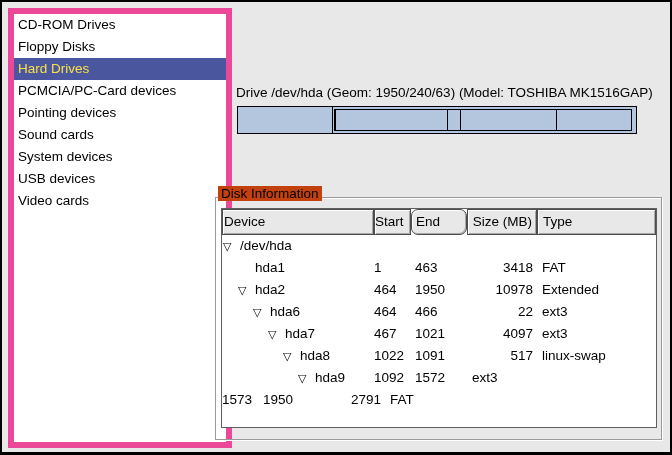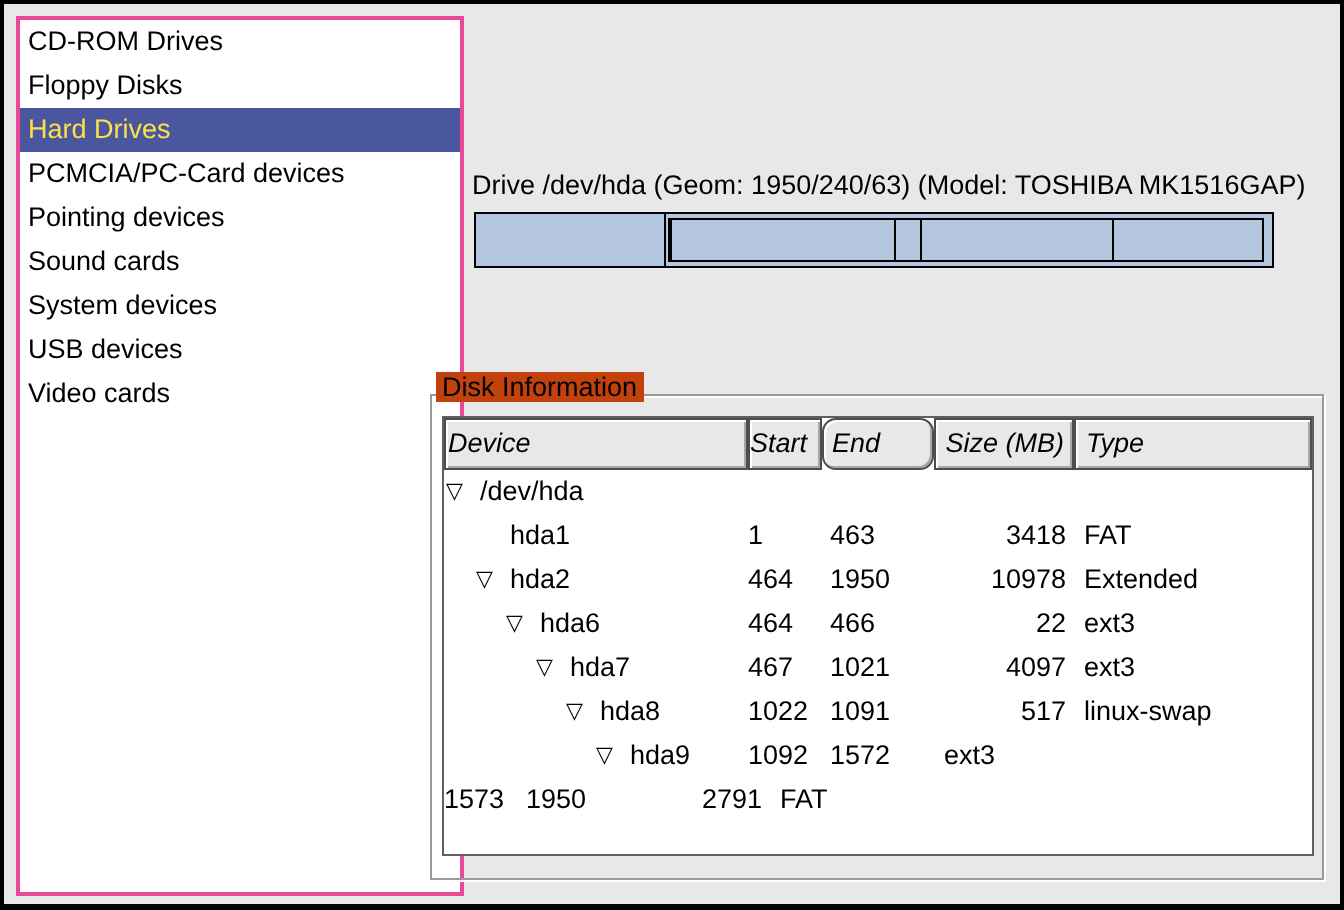--- a/index.html
+++ b/index.html
@@ -8,21 +8,21 @@
     position:relative; width:672px; height:455px;
     background:#e8e8e8;
     border:2px solid #000; border-bottom-width:3px;
     font-family:"Liberation Sans","DejaVu Sans",sans-serif;
     font-size:13.5px; color:#000; overflow:hidden;
   }
 
   
   .sidebar {
     position:absolute; left:6px; top:6px; width:224px; height:440px;
-    background:#fff; border:2px solid #ec4899; overflow:hidden;
+    background:#fff; border:6px solid #ec4899; overflow:hidden;
   }
   .sb-item {
     height:22px; line-height:22px; padding-left:4px;
     white-space:nowrap; cursor:default;
   }
   .sb-item.selected { background:#4a569e; color:#fde047; }
 
   
   .drive-title {
     position:absolute; left:234px; top:83px; white-space:nowrap;
@@ -52,21 +52,21 @@
   
   .disk-table {
     position:absolute; left:6px; top:20px; width:436px; height:220px;
     background:#fff; border:1px solid #5f5f5f; z-index:1; overflow:hidden;
   }
   .t-header { display:flex; height:26px; }
   .hcell {
     background:#e8e8e8; border:1px solid #4d4d4d;
     box-shadow: inset 1px 1px 0 #ffffff, inset -1px -1px 0 #a8a8a8;
     line-height:24px; padding-left:4px; white-space:nowrap;
-    overflow:hidden; flex-shrink:0; cursor:default;font-style:italic;
+    overflow:hidden; flex-shrink:0; cursor:default;
   }
   .t-row { display:flex; height:22px; line-height:22px; white-space:nowrap; }
   .cell { flex-shrink:0; overflow:hidden; }
   .c-device { width:152px; padding-left:1px; display:flex; align-items:center; }
   .c-start  { width:37px;  padding-left:0; }
   .c-end    { width:56px;  padding-left:4px;border-radius:7px; }
   .c-size   { width:70px;  padding-right:4px; text-align:right; }
   .c-type   { flex:1 1 auto; padding-left:5px; }
   .indent { flex-shrink:0; }
   .expander { width:17px; flex-shrink:0; font-size:11px; line-height:22px; }

